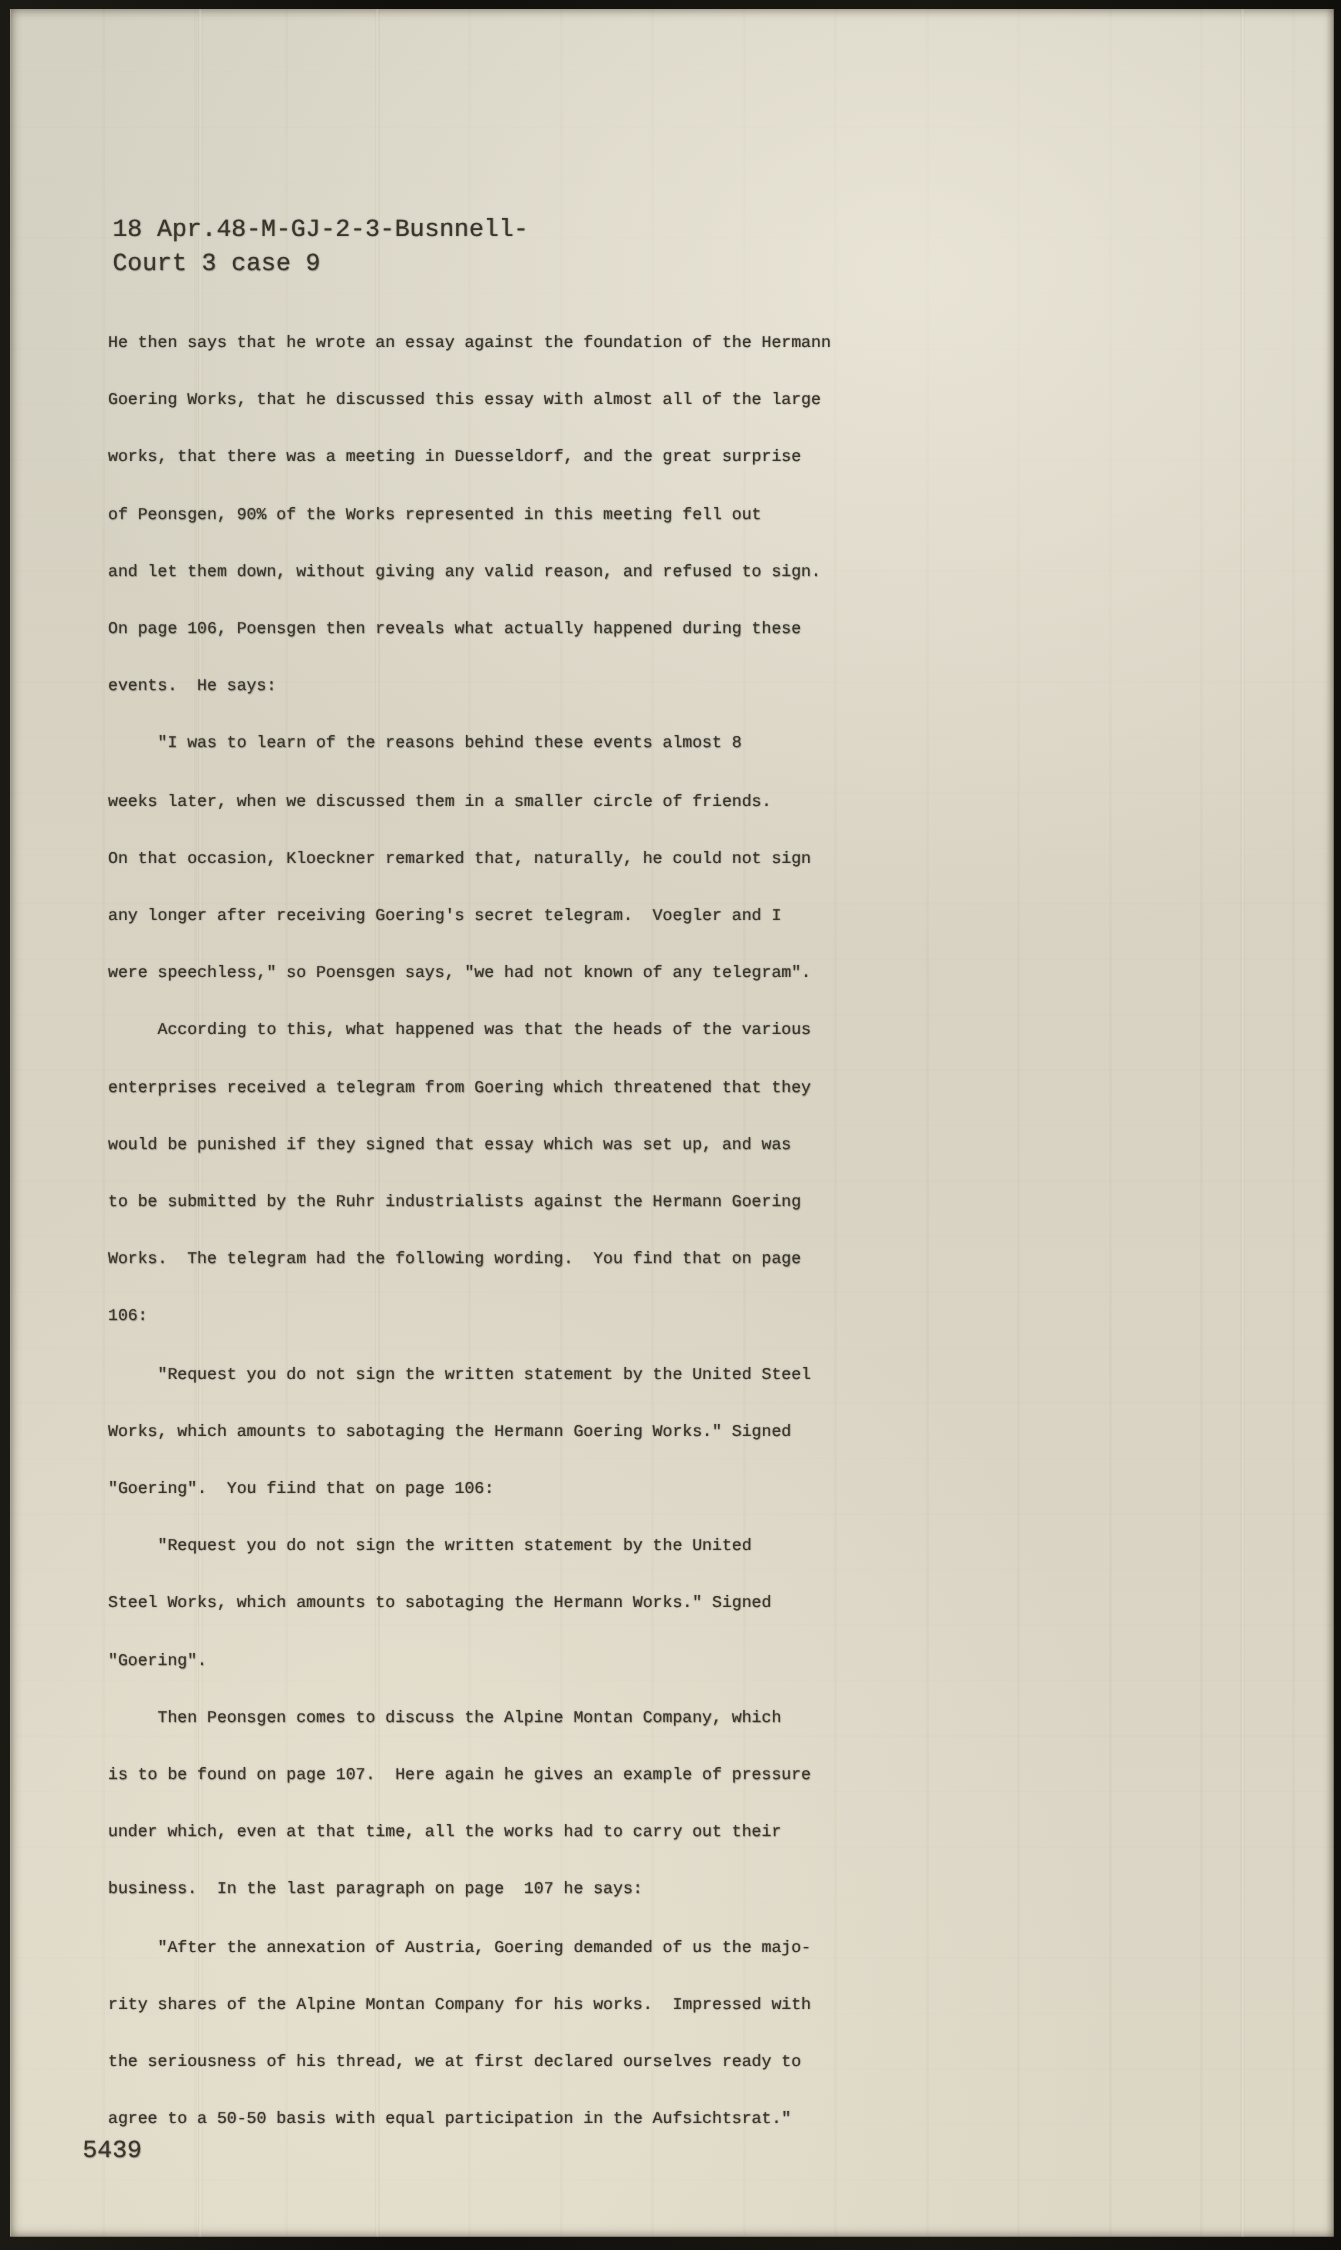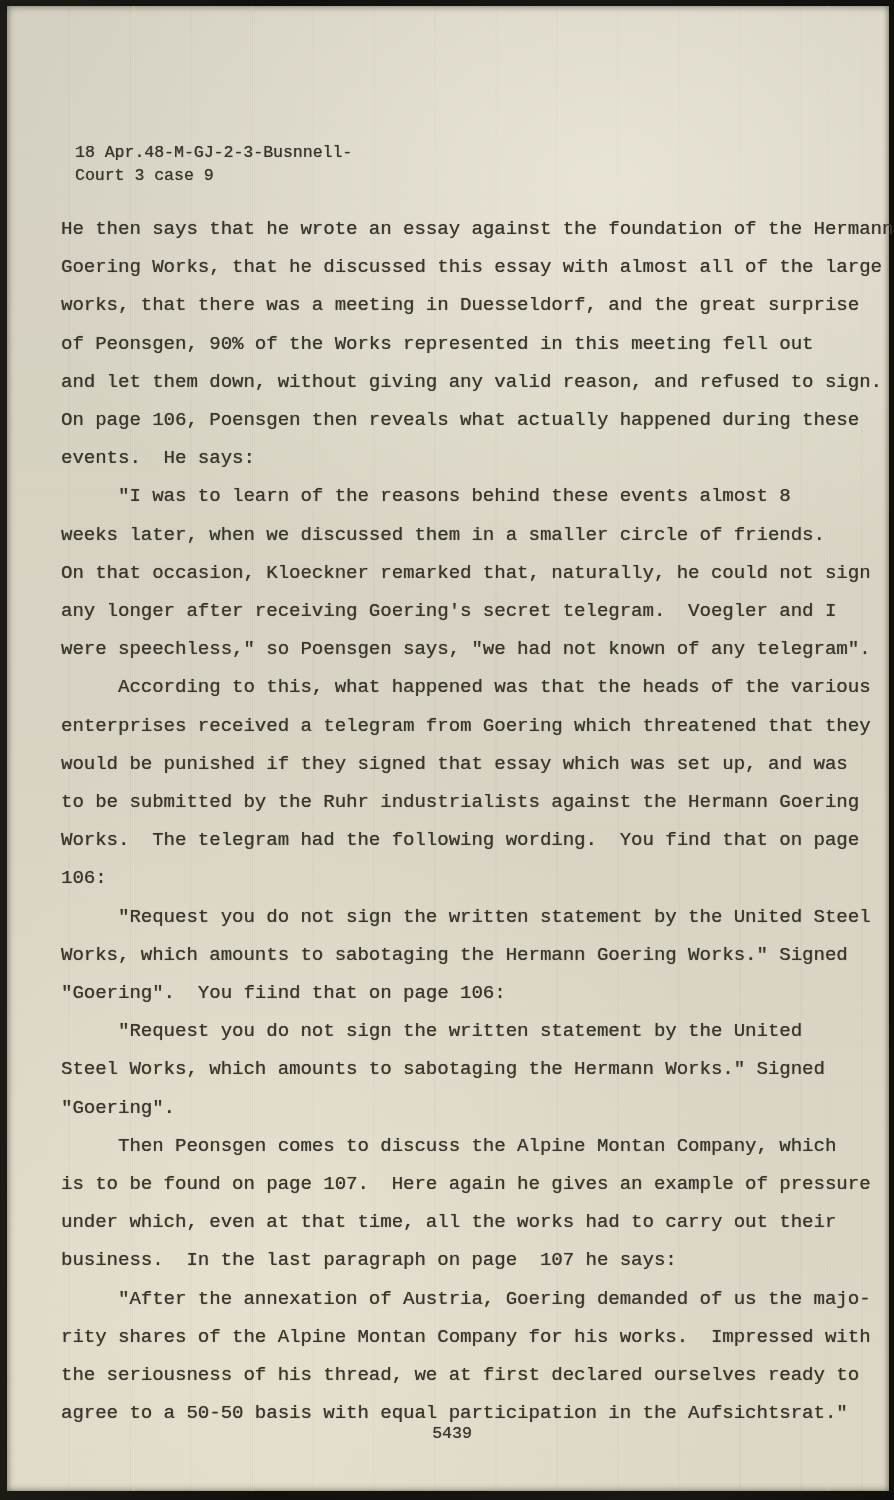--- a/index.html
+++ b/index.html
@@ -46,37 +46,36 @@
   .header {
     position: absolute;
     left: 68px;           
     top: 135px;
     font-size: 16.5px;
     line-height: 23px;
     white-space: pre;
   }
   .docbody {
     position: absolute;
-    left: 54px;           
+    left: 65px;           
     top: 204px;
     width: 790px;
-    font-size: 19px;
+    font-size: 11px;
     line-height: 38.2px;
     white-space: pre;
   }
   .line {
     white-space: pre;
     font-family: Liberation Mono, monospace;
   }
   .pagenum {
     position: absolute;
-    left: 65px;
+    left: 48px;
     top: 1418px;
     width: 760px;
-    text-align: center;
     font-size: 16.5px;
     line-height: 20px;
     white-space: pre;
   }
   .crease {
     position: absolute;
     top: 0;
     bottom: 0;
     width: 3px;
     background: linear-gradient(90deg, rgba(120,110,88,0.10), rgba(250,246,232,0.18), rgba(120,110,88,0.08));

